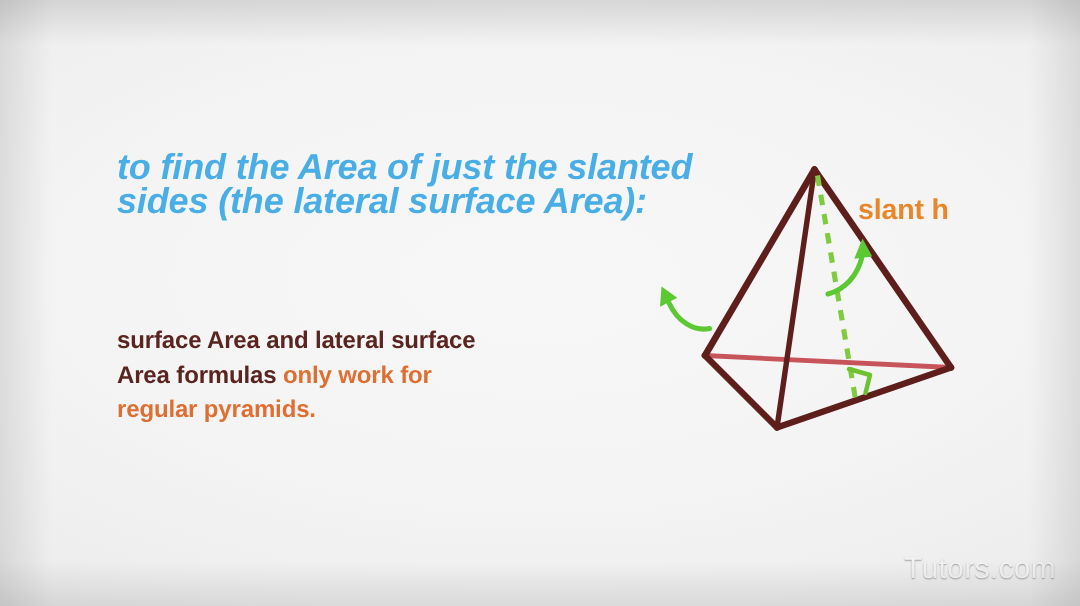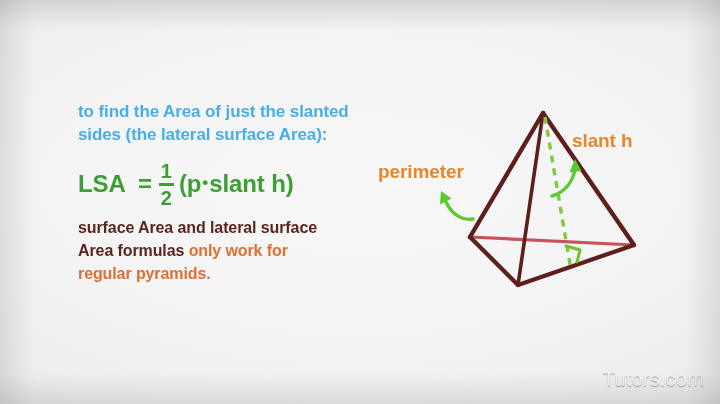--- a/index.html
+++ b/index.html
@@ -57,23 +57,24 @@
   .txt {
     position: absolute;
     font-weight: bold;
     letter-spacing: -0.1px;
     white-space: pre;
   }
 
   #intro-text {
     left: 78px;
     top: 100px;
-    font-size: 17px;
+    font-size: 24px;
     line-height: 23px;
     color: #49aee6;
+    font-style: italic;
   }
 
   #formula {
     left: 78px;
     top: 160px;
     font-size: 24px;
     color: #3d9e35;
     display: flex;
     align-items: center;
   }
@@ -168,37 +169,25 @@
     <path d="M 552 196 C 563 193 572 184 575 170" fill="none" stroke="#5cc832" stroke-width="3.4" stroke-linecap="round"></path>
     <path d="M 575 159 L 569.5 172.5 L 581.5 171 Z" fill="#5cc832"></path>
 
     <path d="M 473 219 C 463 221 452 215 446 202" fill="none" stroke="#5cc832" stroke-width="3.4" stroke-linecap="round"></path>
     <path d="M 441 191 L 440 204.5 L 451.5 198.5 Z" fill="#5cc832"></path>
   </svg>
 
   <div class="txt" id="intro-text"><span>to find the Area of just the slanted</span>
 <span>sides (the lateral surface Area):</span></div>
 
-  <div class="txt" id="formula">
-    <span class="lsa-lhs">LSA  =</span>
-    <span class="frac">
-      <span class="num">1</span>
-      <span class="bar"></span>
-      <span class="den">2</span>
-    </span>
-    <span class="rhs">(p</span>
-    <span class="dot">•</span>
-    <span class="rhs">slant h)</span>
-  </div>
 
   <div class="txt" id="note-text"><span>surface Area and lateral surface</span>
 <span>Area formulas </span><span class="hl">only work for</span>
 <span class="hl">regular pyramids.</span></div>
 
-  <div class="txt" id="label-perimeter">perimeter</div>
   <div class="txt" id="label-slant-h">slant h</div>
 
   <div id="watermark">Tutors.com</div>
 
   <div id="vignette-top"></div>
   <div id="vignette-bottom"></div>
   <div id="vignette-left"></div>
   <div id="vignette-right"></div>
 </div>
 

